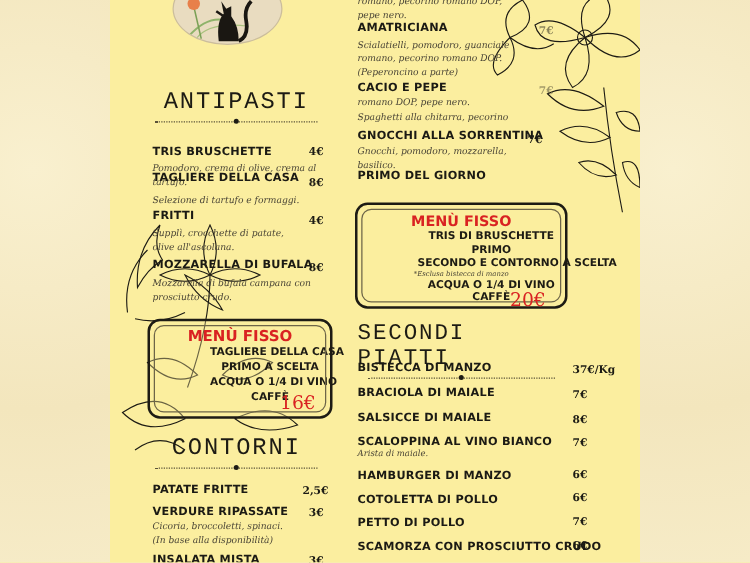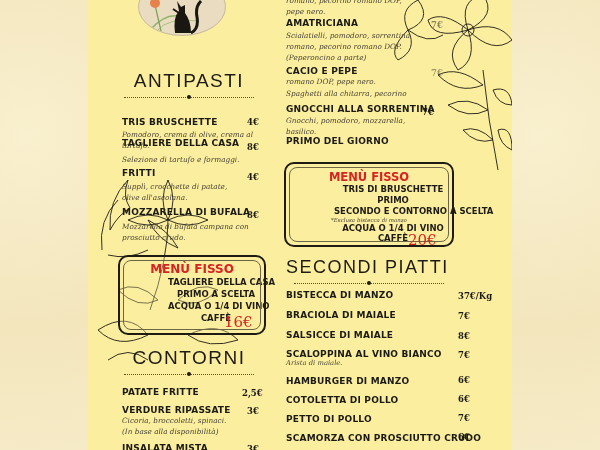--- a/index.html
+++ b/index.html
@@ -29,21 +29,21 @@
       border: 1px solid #cbbd9c;
       overflow: hidden;
     }
     .logo svg { position: absolute; left: 0; top: 0; }
 
     .col { position: absolute; top: 0; }
     .col-left { left: 22px; width: 158px; }
     .col-right { left: 198px; width: 214px; }
 
     .section-title {
-      font-family: Liberation Sans, sans-serif;
+      font-family: Liberation Mono, monospace;
       font-size: 19px;
       letter-spacing: 1.5px;
       text-transform: uppercase;
       font-weight: normal;
       color: #1d1b14;
       text-align: center;
     }
     .divider {
       height: 6px; position: relative; margin: 2px auto 0;
     }
@@ -235,21 +235,21 @@
   </div>
 
   <div class="col col-right">
     <div class="item" style="left:0;top:-5px;width:200px">
       <div class="item-desc">romano, pecorino romano DOP,</div>
       <div class="item-desc">pepe nero.</div>
     </div>
     <div class="item" style="left:0;top:18px;width:200px">
       <div class="item-name">Amatriciana</div>
       <span class="item-price" style="left:145px;top:2px;opacity:0.5">7€</span>
-      <div class="item-desc" style="margin-top:2px">Scialatielli, pomodoro, sorrentina</div>
+      <div class="item-desc" style="margin-top:2px">Scialatielli, pomodoro, guanciale</div>
       <div class="item-desc">romano, pecorino romano DOP.</div>
       <div class="item-desc">(Peperoncino a parte)</div>
     </div>
     <div class="item" style="left:0;top:66px;width:200px">
       <div class="item-name">Cacio e pepe</div>
       <span class="item-price" style="left:145px;top:2px;opacity:0.4">7€</span>
       <div class="item-desc">romano DOP, pepe nero.</div>
       <div class="item-desc" style="margin-top:1px">Spaghetti alla chitarra, pecorino</div>
     </div>
     <div class="item" style="left:0;top:104px;width:200px">

